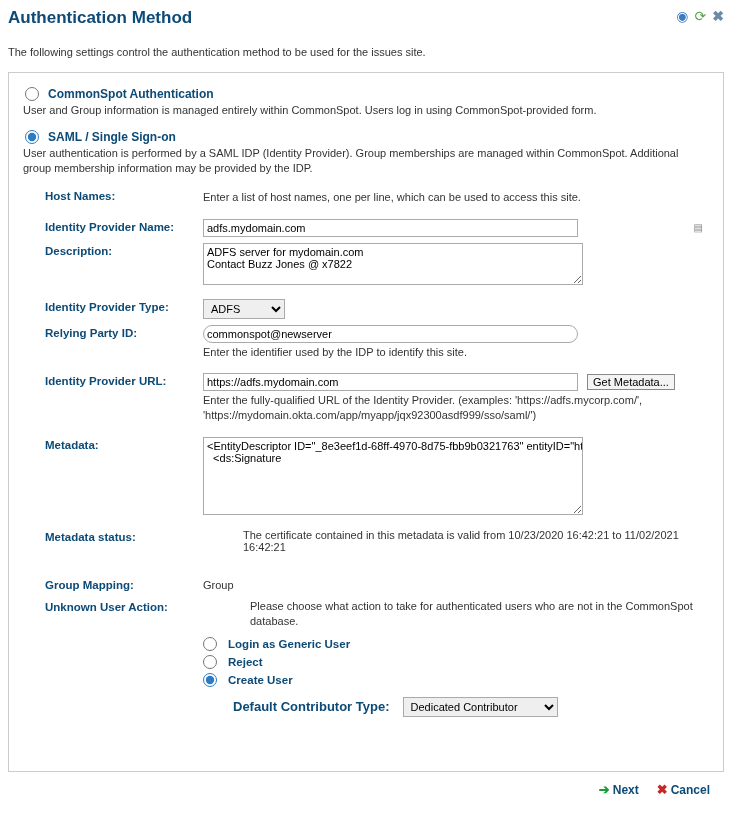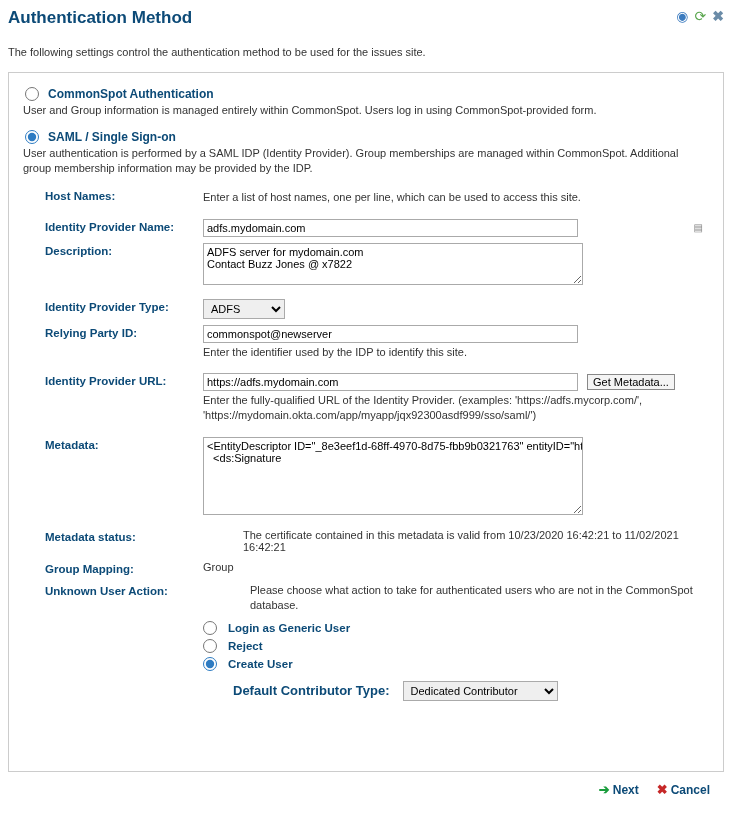--- a/index.html
+++ b/index.html
@@ -85,21 +85,21 @@
   textarea, input[type="text"], select {
     font-family: Verdana, Arial, sans-serif;
     font-size: 11px;
     border: 1px solid #aaa;
     padding: 2px 3px;
   }
   textarea.host { width: 380px; height: 44px; resize: both; }
   textarea.desc { width: 380px; height: 42px; resize: both; }
   textarea.meta { width: 380px; height: 78px; resize: both; overflow: scroll; white-space: pre; }
   input.idp-name { width: 375px; }
-  input.rp-id { width: 375px; }
+  input.rp-id { width: 375px; border-radius: 9px; }
   input.idp-url { width: 375px; }
   select.idp-type { width: 82px; }
   select.contrib { width: 155px; }
   .get-meta-btn {
     font-size: 11px;
     border: 1px solid #888;
     background: #f4f4f4;
     padding: 1px 5px;
     margin-left: 6px;
     cursor: pointer;
@@ -240,21 +240,21 @@
       <textarea class="meta" id="ta-meta" style="">&lt;EntityDescriptor ID="_8e3eef1d-68ff-4970-8d75-fbb9b0321763" entityID="http://adfs.mydomain.com/adfs/services/trust" xmlns='urn:oasis:names:tc:SAML:2.0:metadata"&gt;
   &lt;ds:Signature</textarea>
     </div>
   </div>
 
   <div class="form-row" style="margin-top:12px;gap:40px;">
     <div class="form-label">Metadata status:</div>
     <div class="form-value">The certificate contained in this metadata is valid from 10/23/2020 16:42:21 to 11/02/2021 16:42:21</div>
   </div>
 
-  <div class="form-row" style="margin-top:8px;">
+  <div class="form-row" style="margin-top:24px;align-items:flex-end;">
     <div class="form-label">Group Mapping:</div>
     <div class="form-value">Group</div>
   </div>
 
   <div class="form-row" style="margin-top:8px;">
     <div class="form-label">Unknown User Action:</div>
     <div class="form-value">
       <div class="helper" style="margin-top:0;padding-left:47px;">Please choose what action to take for authenticated users who are not in the CommonSpot database.</div>
       <div class="inner-radio">
         <input type="radio" name="uu" style="">

